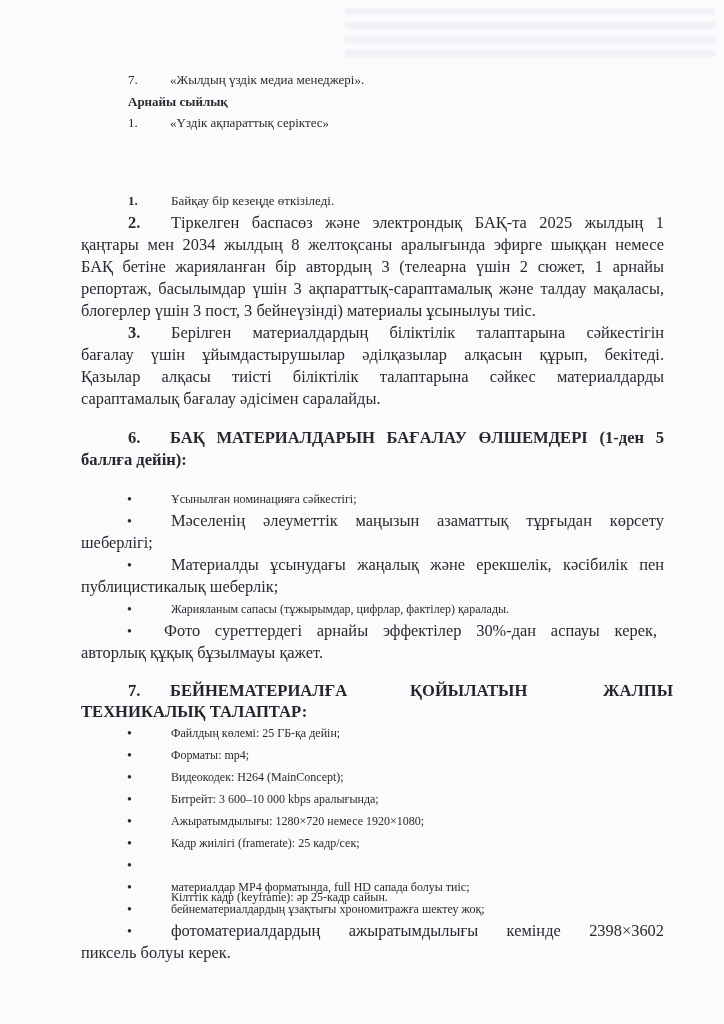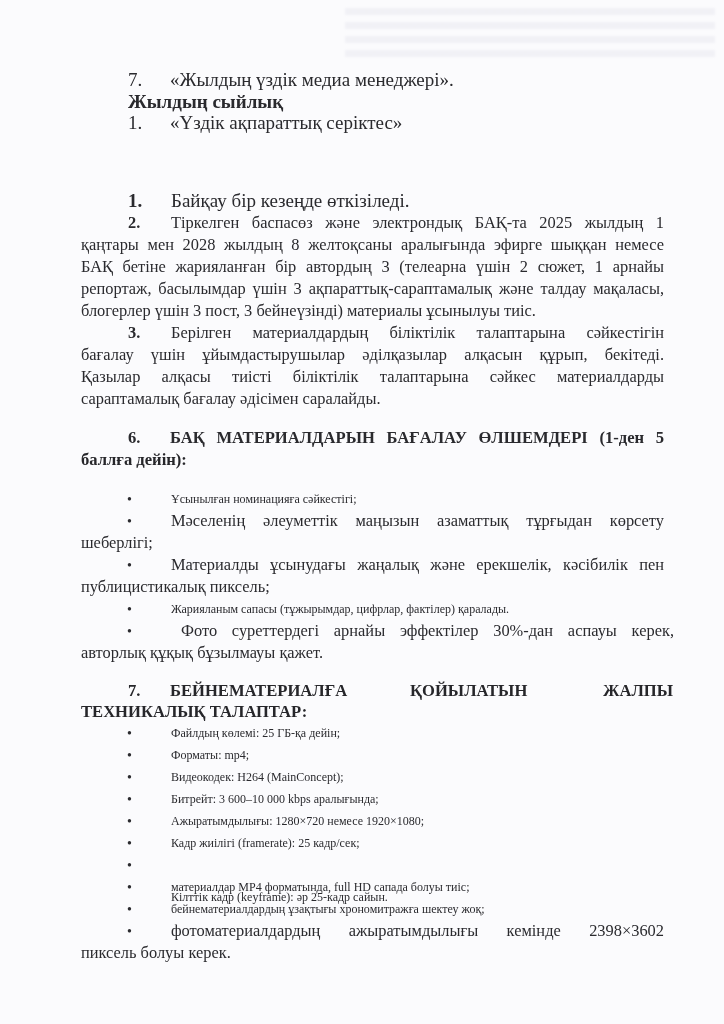--- a/index.html
+++ b/index.html
@@ -9,54 +9,54 @@
     font-family: "Liberation Serif", "DejaVu Serif", serif;
     color: #2a2a2e;
     position: relative;
   }
   .page { position: absolute; left: 0; top: 0; width: 724px; height: 1024px; }
   .showthrough {
     position: absolute; left: 345px; top: 8px; width: 370px; height: 50px;
     background: repeating-linear-gradient(180deg, rgba(200,200,215,0.18) 0 7px, transparent 7px 14px);
     filter: blur(1.2px);
   }
-  .line { position: absolute; font-size: 19px; line-height: 22px; white-space: nowrap; }
+  .line { position: absolute; font-size: 13px; line-height: 22px; white-space: nowrap; }
   .just { position: absolute; left: 81px; width: 583px; font-size: 16.4px; line-height: 22.3px; text-align: justify; text-align-last: left; }
   .just.lastjust { text-align-last: justify; }
   .b { font-weight: bold; }
   .num { display: inline-block; width: 42px; }
   .num-b { display: inline-block; width: 43px; font-weight: bold; }
   .bullet { position: absolute; left: 127px; font-size: 14px; line-height: 22px; }
   .btext { position: absolute; left: 171px; font-size: 12px; line-height: 22px; white-space: nowrap; }
   .h { position: absolute; font-size: 16.6px; font-weight: bold; line-height: 22px; white-space: nowrap; color: #26262a; }
 </style>
 </head>
 <body>
 
 <div class="page">
   <div class="showthrough"></div>
 
   <div class="line" style="left:128px; top:69px;">
     <span class="num">7.</span><span>«Жылдың үздік медиа менеджері».</span>
   </div>
-  <div class="line b" style="left:128px; top:91px;">Жылдың сыйлық</div>
+  <div class="line b" style="left:128px; top:91px;">Арнайы сыйлық</div>
   <div class="line" style="left:128px; top:112px;">
     <span class="num">1.</span><span>«Үздік ақпараттық серіктес»</span>
   </div>
 
 
   <div class="line" style="left:128px; top:190px;">
     <span class="num-b">1.</span><span>Байқау бір кезеңде өткізіледі.</span>
   </div>
 
   <div>
     <div class="just lastjust" style="top:212px; left:128px; width:536px;">
       <span class="num-b">2.</span><span>Тіркелген баспасөз және электрондық БАҚ-та 2025 жылдың 1</span>
     </div>
-    <div class="just lastjust" style="top:234px;">қаңтары мен 2028 жылдың 8 желтоқсаны аралығында эфирге шыққан немесе</div>
+    <div class="just lastjust" style="top:234px;">қаңтары мен 2034 жылдың 8 желтоқсаны аралығында эфирге шыққан немесе</div>
     <div class="just lastjust" style="top:256px;">БАҚ бетіне жарияланған бір автордың 3 (телеарна үшін 2 сюжет, 1 арнайы</div>
     <div class="just lastjust" style="top:278px;">репортаж, басылымдар үшін 3 ақпараттық-сараптамалық және талдау мақаласы,</div>
     <div class="just" style="top:300px;">блогерлер үшін 3 пост, 3 бейнеүзінді) материалы ұсынылуы тиіс.</div>
   </div>
 
   <div>
     <div class="just lastjust" style="top:322px; left:128px; width:536px;">
       <span class="num-b">3.</span><span>Берілген материалдардың біліктілік талаптарына сәйкестігін</span>
     </div>
     <div class="just lastjust" style="top:344px;">бағалау үшін ұйымдастырушылар әділқазылар алқасын құрып, бекітеді.</div>
@@ -77,29 +77,29 @@
       <span class="btext" style="top:488px;">Ұсынылған номинацияға сәйкестігі;</span>
     </div>
     <div>
       <span class="bullet" style="top:511px;">•</span>
       <div class="just lastjust" style="top:510px; left:171px; width:493px;">Мәселенің әлеуметтік маңызын азаматтық тұрғыдан көрсету</div>
       <div class="just" style="top:532px;">шеберлігі;</div>
     </div>
     <div>
       <span class="bullet" style="top:555px;">•</span>
       <div class="just lastjust" style="top:554px; left:171px; width:493px;">Материалды ұсынудағы жаңалық және ерекшелік, кәсібилік пен</div>
-      <div class="just" style="top:576px;">публицистикалық пиксель;</div>
+      <div class="just" style="top:576px;">публицистикалық шеберлік;</div>
     </div>
     <div>
       <span class="bullet" style="top:599px;">•</span>
       <span class="btext" style="top:598px;">Жарияланым сапасы (тұжырымдар, цифрлар, фактілер) қаралады.</span>
     </div>
     <div>
       <span class="bullet" style="top:621px;">•</span>
-      <div class="just lastjust" style="top:620px; left:181px; width:493px;">Фото суреттердегі арнайы эффектілер 30%-дан аспауы керек,</div>
+      <div class="just lastjust" style="top:620px; left:164px; width:493px;">Фото суреттердегі арнайы эффектілер 30%-дан аспауы керек,</div>
       <div class="just" style="top:642px;">авторлық құқық бұзылмауы қажет.</div>
     </div>
   </div>
 
   <div>
     <div class="h" style="left:128px; top:680px;">
       <span class="num">7.</span><span>БЕЙНЕМАТЕРИАЛҒА</span>
     </div>
     <div class="h" style="left:410px; top:680px;">ҚОЙЫЛАТЫН</div>
     <div class="h" style="left:603px; top:680px;">ЖАЛПЫ</div>

